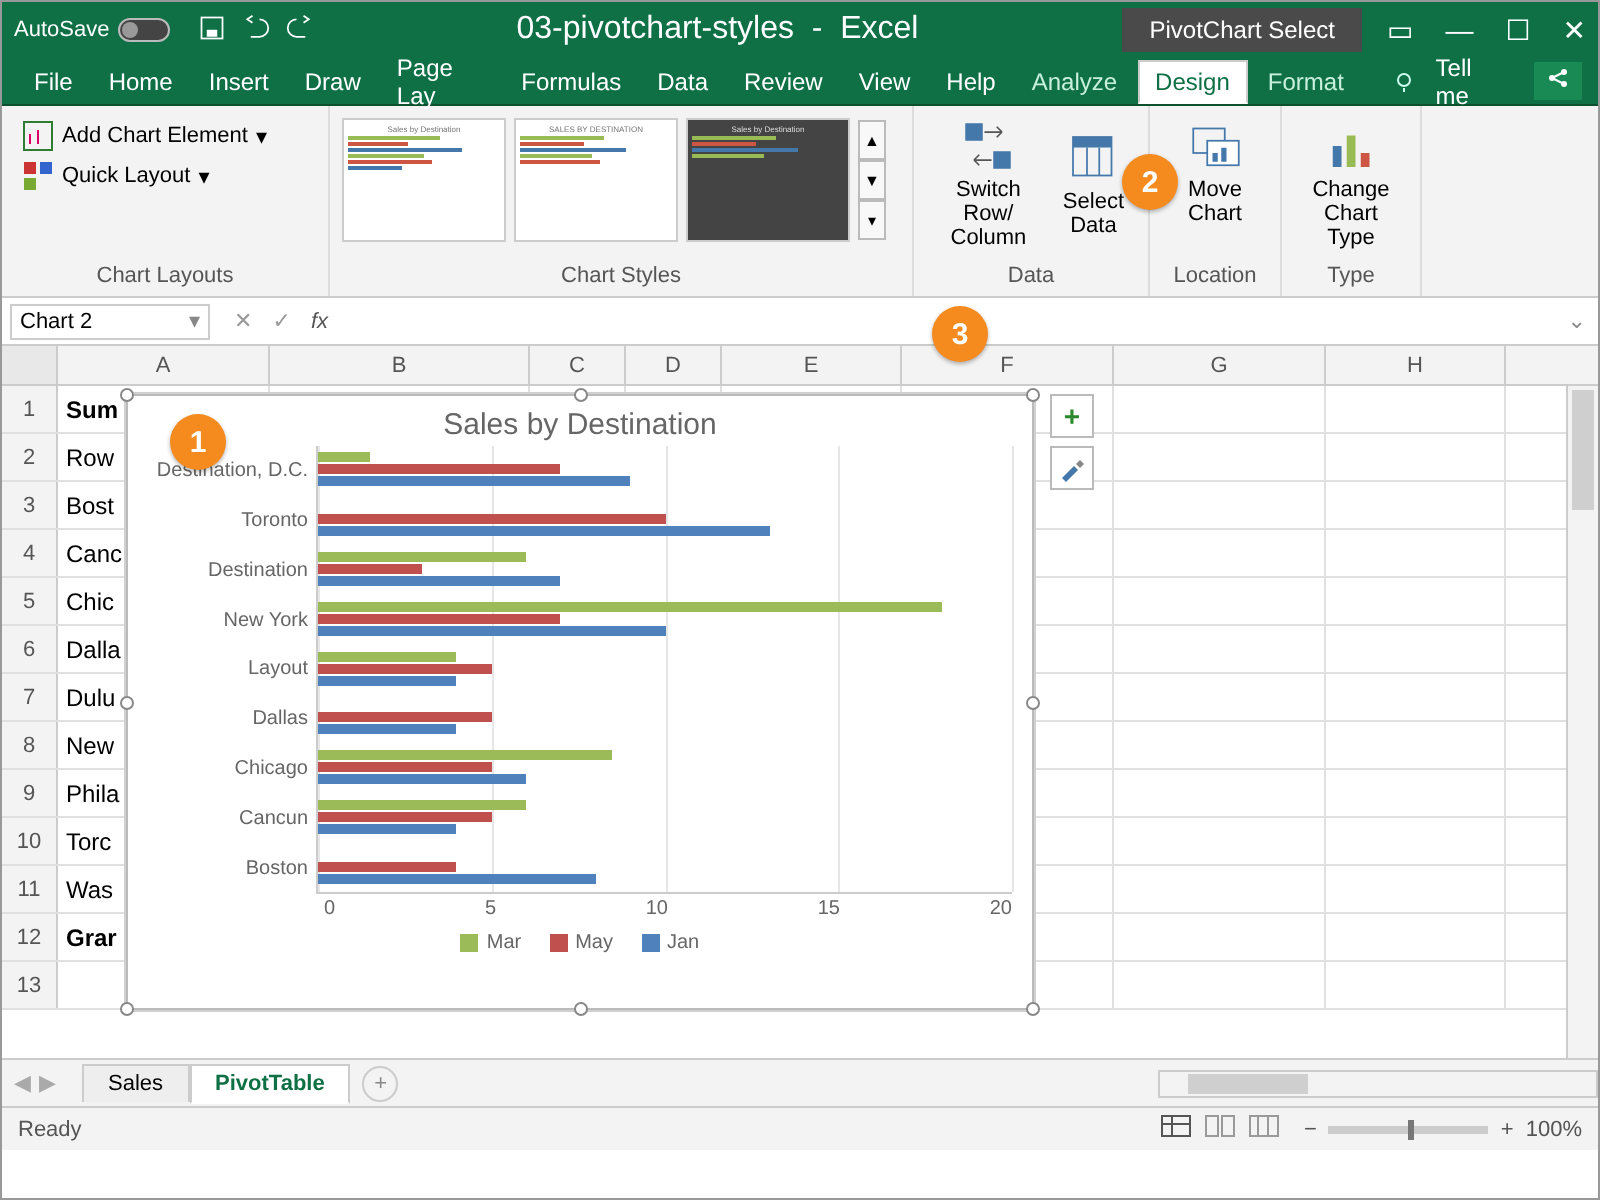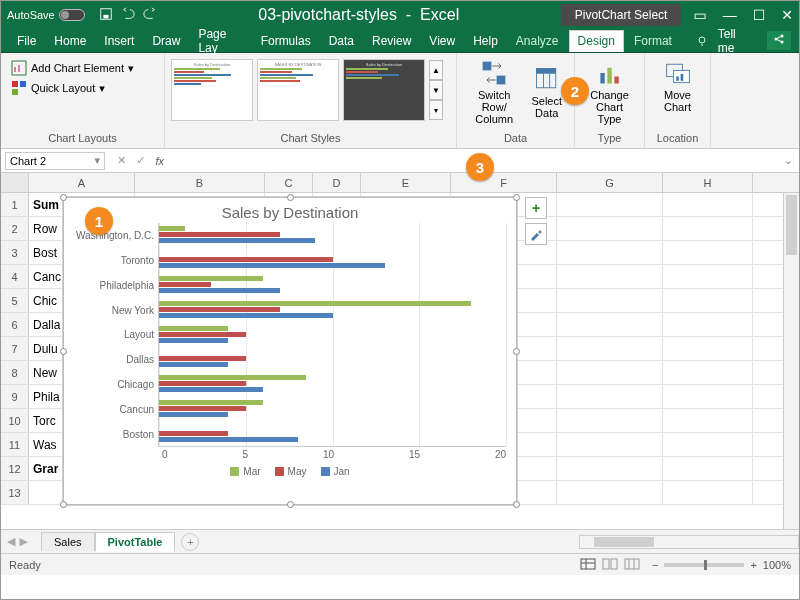--- a/index.html
+++ b/index.html
@@ -224,43 +224,43 @@
             <rect x="4" y="4" width="22" height="6" fill="#47a"></rect>
             <line x1="12" y1="10" x2="12" y2="26" stroke="#47a"></line>
             <line x1="19" y1="10" x2="19" y2="26" stroke="#47a"></line>
           </svg>
         <span>Select Data</span>
       </div>
     </div>
     <div class="label">Data</div>
   </div>
 
-  <div class="group" style="width:70px">
-    <div class="bigbtn">
-      <svg viewBox="0 0 32 32">
-          <rect x="5" y="16" width="5" height="12" fill="#47a"></rect>
-          <rect x="13" y="10" width="5" height="18" fill="#9b5"></rect>
-          <rect x="21" y="20" width="5" height="8" fill="#c54"></rect>
-        </svg>
-      <span>Change Chart Type</span>
-    </div>
-    <div class="label">Type</div>
-  </div>
-
   <div class="group" style="width:66px">
     <div class="bigbtn">
       <svg viewBox="0 0 32 32">
           <rect x="3" y="6" width="18" height="14" fill="none" stroke="#47a"></rect>
           <rect x="11" y="13" width="18" height="14" fill="#fff" stroke="#47a"></rect>
           <rect x="14" y="20" width="3" height="5" fill="#47a"></rect>
           <rect x="19" y="17" width="3" height="8" fill="#47a"></rect>
         </svg>
       <span>Move Chart</span>
     </div>
     <div class="label">Location</div>
+  </div>
+
+  <div class="group" style="width:70px">
+    <div class="bigbtn">
+      <svg viewBox="0 0 32 32">
+          <rect x="5" y="16" width="5" height="12" fill="#47a"></rect>
+          <rect x="13" y="10" width="5" height="18" fill="#9b5"></rect>
+          <rect x="21" y="20" width="5" height="8" fill="#c54"></rect>
+        </svg>
+      <span>Change Chart Type</span>
+    </div>
+    <div class="label">Type</div>
   </div>
 </div>
 
 <div class="namebox-row">
   <div class="namebox">
     <span>Chart 2</span>
     <span style="color:#888">▾</span>
   </div>
   <div class="fx-area">
     <span>✕</span>
@@ -436,23 +436,23 @@
       <div class="chart-sel" style="left:50%;top:-4px;margin-left:-3px"></div>
       <div class="chart-sel" style="right:-4px;top:-4px"></div>
     <div class="chart-sel" style="left:-4px;top:50%;margin-top:-3px"></div>
       <div class="chart-sel" style="right:-4px;top:50%;margin-top:-3px"></div>
     <div class="chart-sel" style="left:-4px;bottom:-4px"></div>
       <div class="chart-sel" style="left:50%;bottom:-4px;margin-left:-3px"></div>
       <div class="chart-sel" style="right:-4px;bottom:-4px"></div>
     <div class="chart-title">Sales by Destination</div>
     <div class="plot">
       <div class="ylabels" id="ylabels">
-          <div>Washington, D.C.</div>
+          <div>Destination, D.C.</div>
           <div>Toronto</div>
-          <div>Philadelphia</div>
+          <div>Destination</div>
           <div>New York</div>
           <div>Layout</div>
           <div>Dallas</div>
           <div>Chicago</div>
           <div>Cancun</div>
           <div>Boston</div>
         </div>
       <div class="bars" id="bars">
           <div class="gl" style="left: 0%;"></div>
           <div class="gl" style="left: 25%;"></div>

